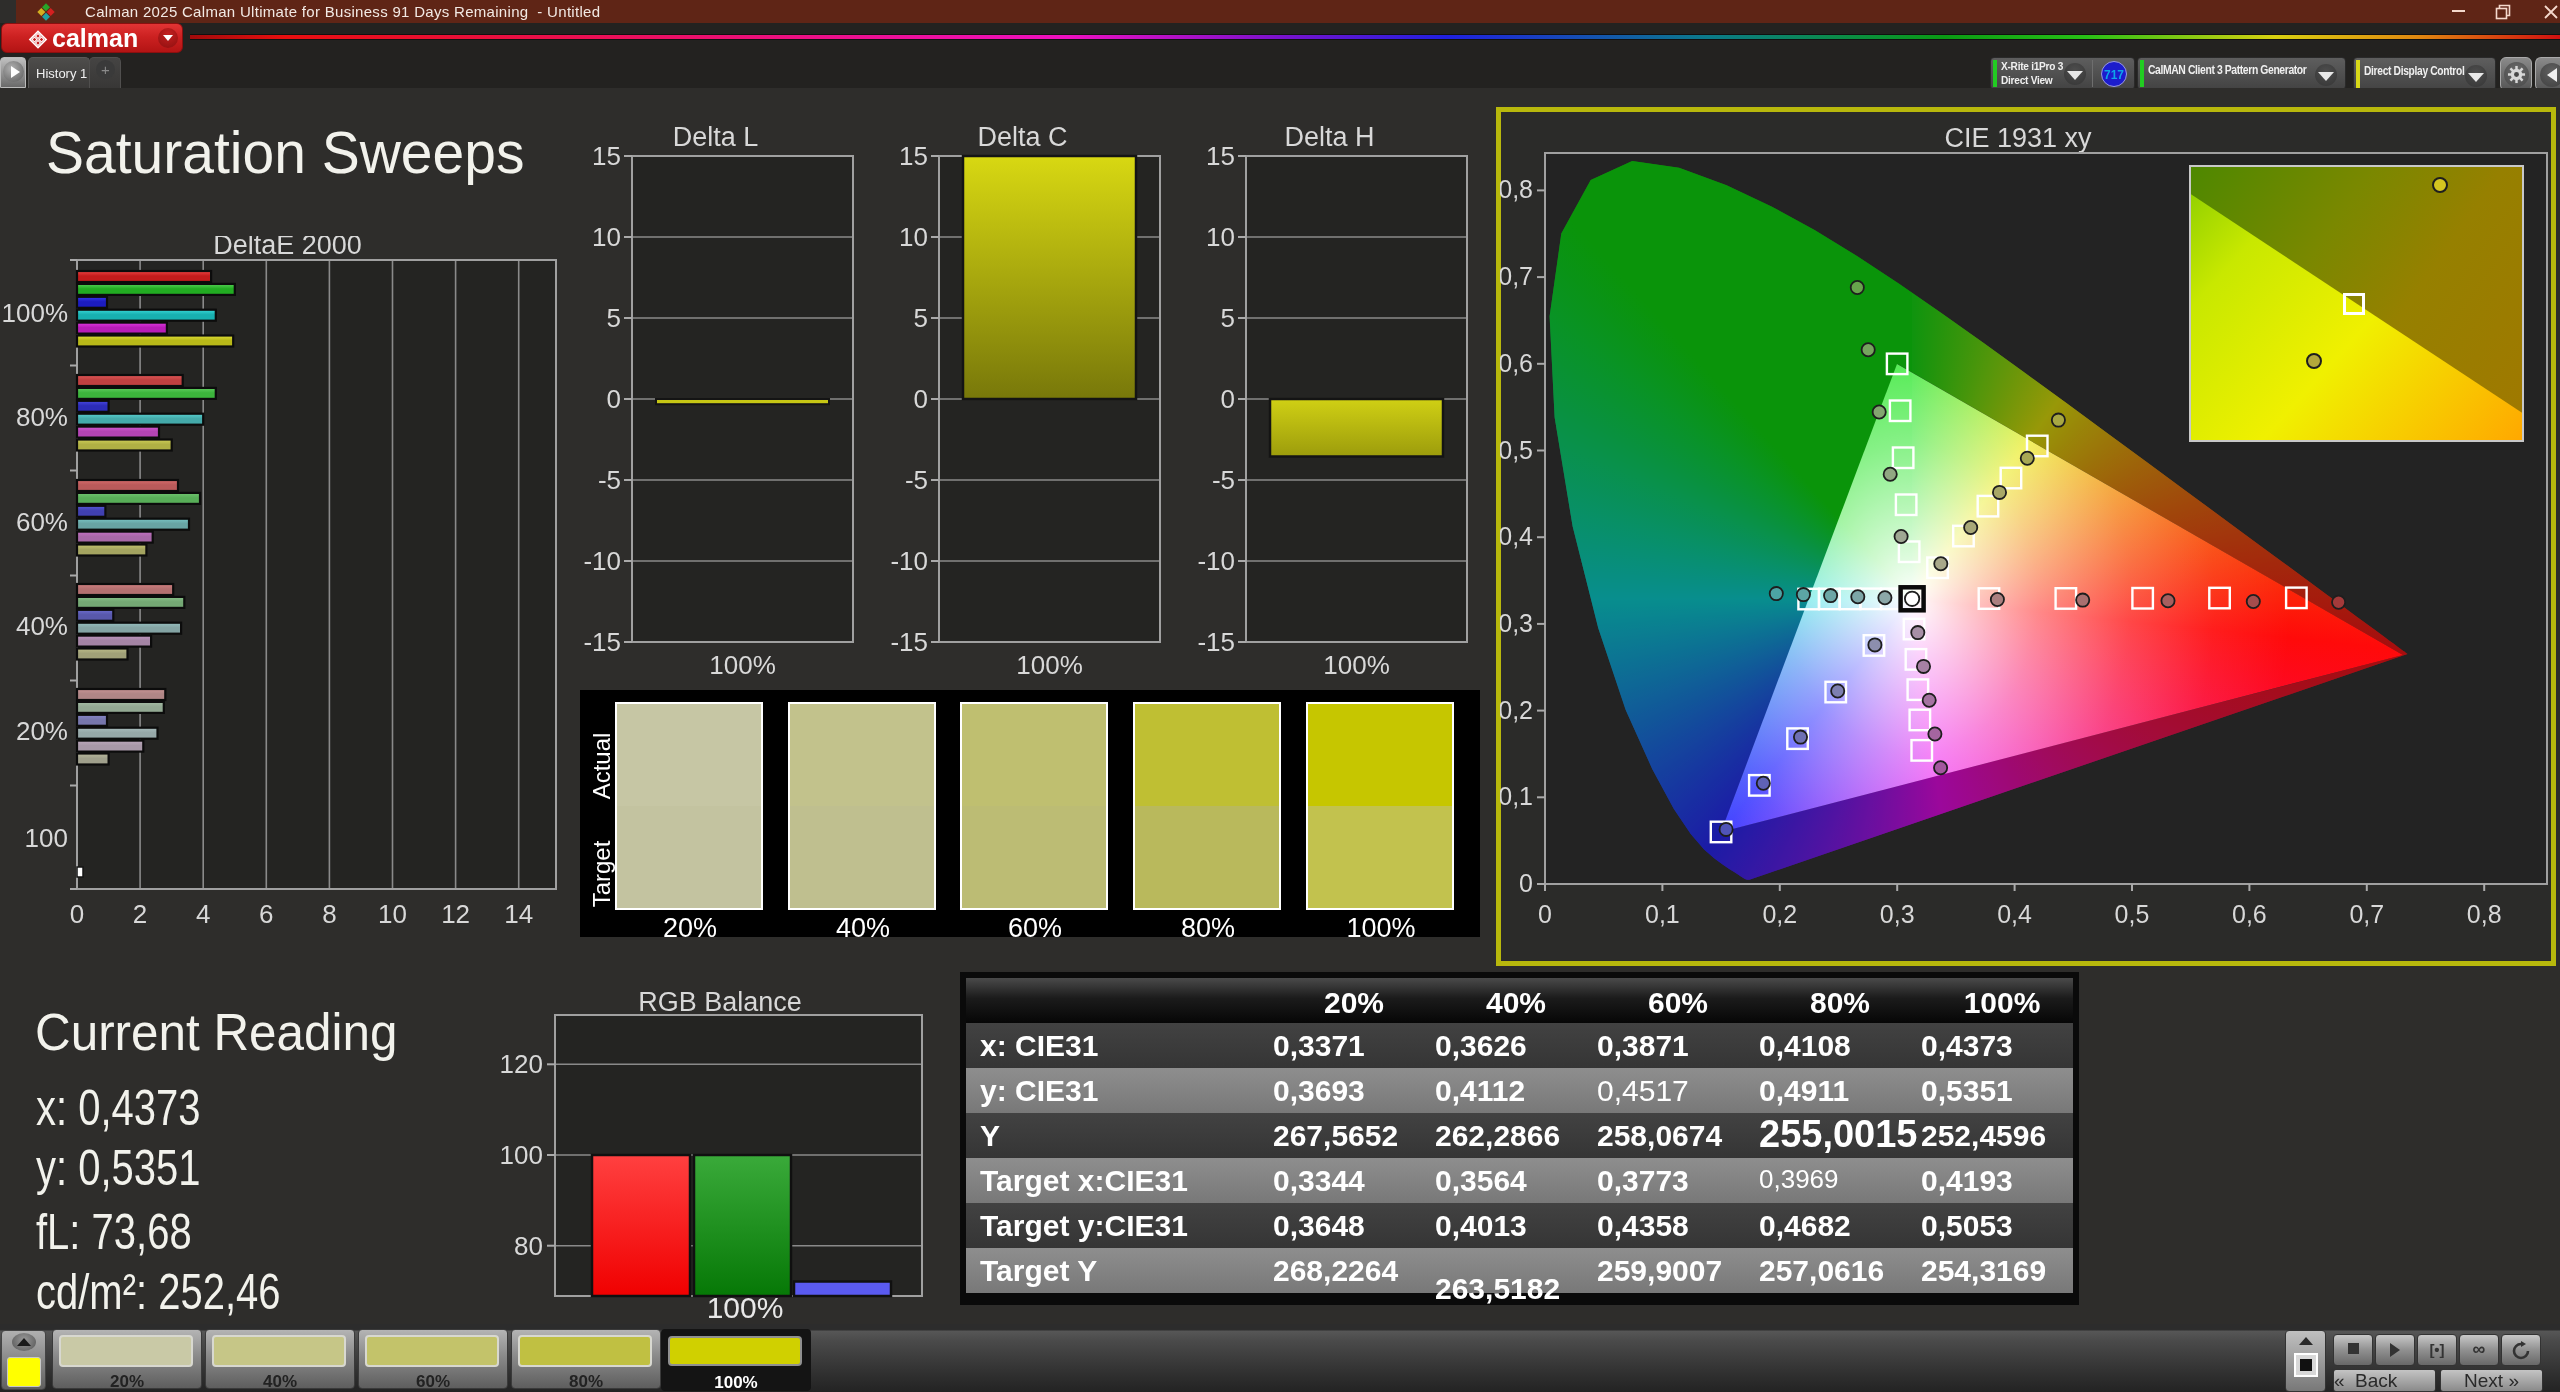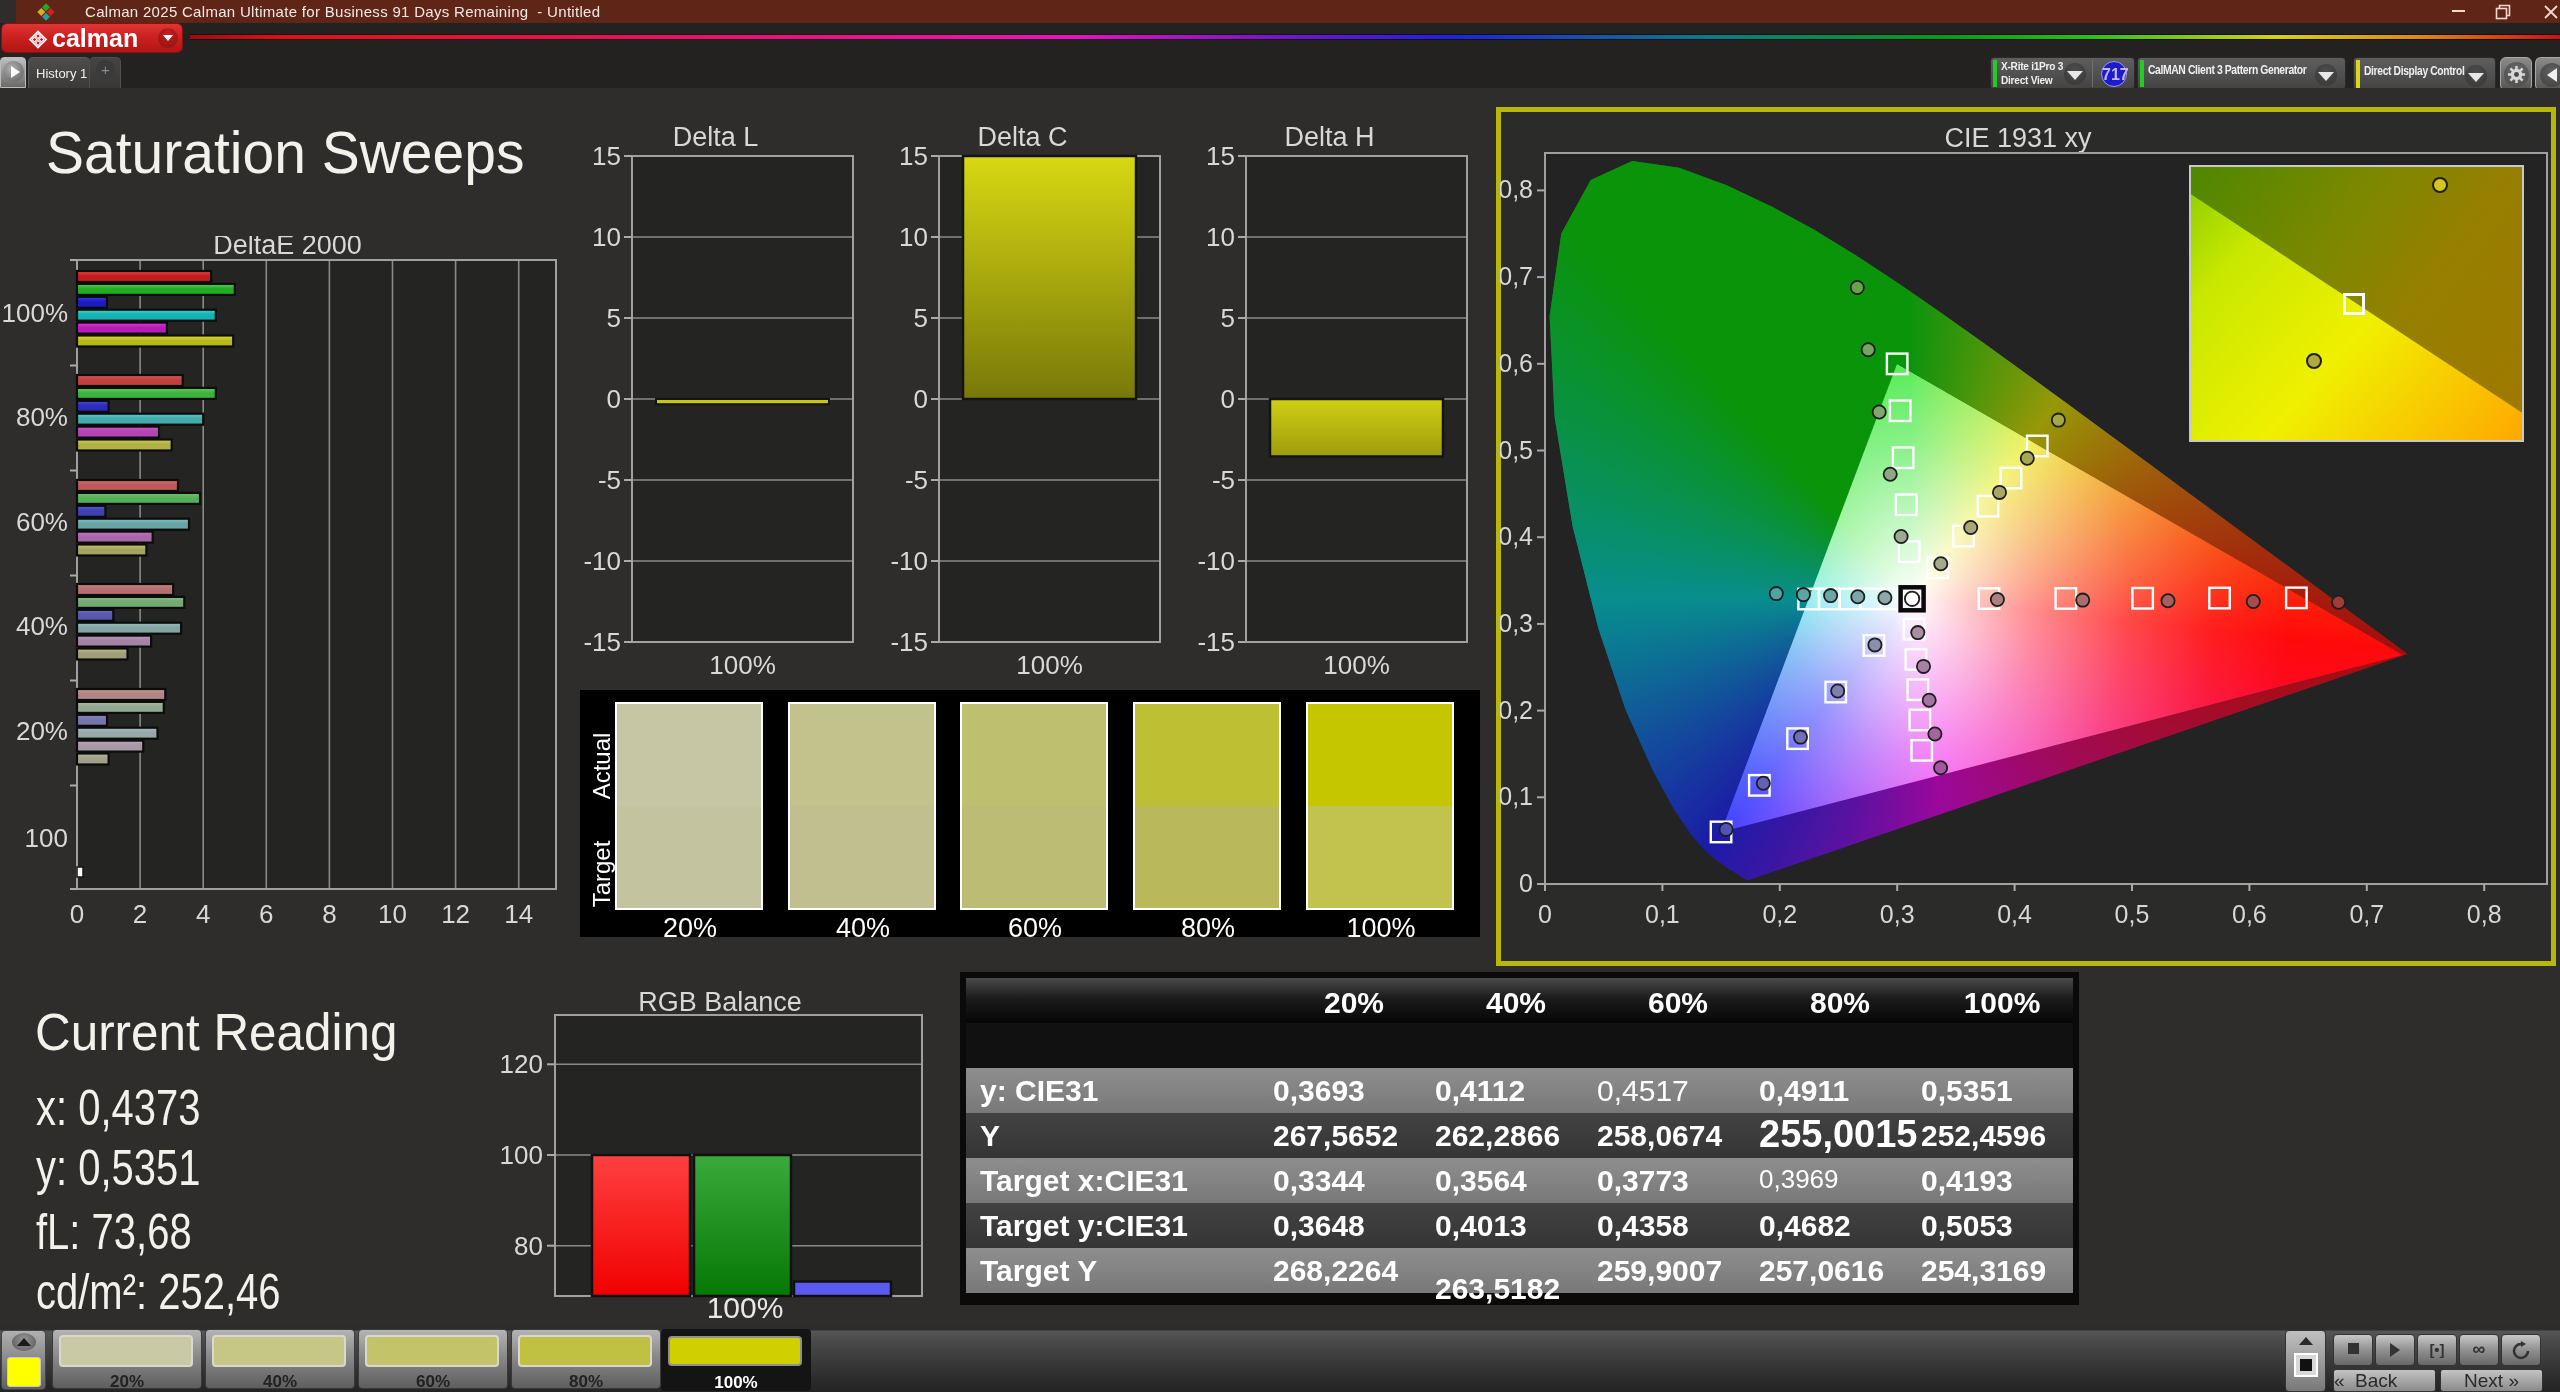--- a/index.html
+++ b/index.html
@@ -55,21 +55,21 @@
 <div style="position:absolute;left:89px;top:57px;width:32px;height:31px;background:linear-gradient(180deg,#454443,#383736);border:1px solid #504f4e;border-bottom:none;border-radius:5px 5px 0 0">
 <div style="position:absolute;left:6px;top:2px;width:19px;height:19px;border-radius:50%;background:#3a3a3a;color:#8a8a8a;font-size:15px;text-align:center;line-height:19px">+</div>
   </div>
 <div style="position:absolute;left:1990px;top:57px;width:145px;height:33px;background:linear-gradient(180deg,#5e5e5e,#434343);border-radius:4px;border:1px solid #2a2a2a">
 <div style="position:absolute;left:2px;top:2px;width:4px;height:27px;background:#22cc22"></div>
 <div style="position:absolute;left:10px;top:2px;font-size:11.5px;font-weight:bold;color:#f0f0f0;white-space:nowrap;letter-spacing:-0.3px;transform:scaleX(0.88);transform-origin:0 0">X-Rite i1Pro 3</div>
 <div style="position:absolute;left:10px;top:16px;font-size:11.5px;font-weight:bold;color:#f0f0f0;white-space:nowrap;letter-spacing:-0.3px;transform:scaleX(0.88);transform-origin:0 0">Direct View</div>
 <div style="position:absolute;right:48px;top:5px;width:22px;height:22px;border-radius:50%;background:radial-gradient(circle at 50% 35%,#4e4e4e,#353535)"></div>
     <div style="position:absolute;right:51px;top:13px;width:0;height:0;border-left:8px solid transparent;border-right:8px solid transparent;border-top:9px solid #e8e8e8"></div>
 <div style="position:absolute;right:41px;top:2px;width:1px;height:27px;background:#6e6e6e"></div>
-<div style="position:absolute;right:7px;top:3px;width:26px;height:26px;border-radius:50%;background:#1c1ccc;border:1.5px solid #9a9ae0;color:#c4b5fd;font-size:16px;font-weight:bold;text-align:center;line-height:26px">717</div>
+<div style="position:absolute;right:7px;top:3px;width:26px;height:26px;border-radius:50%;background:#1c1ccc;border:1.5px solid #9a9ae0;color:#0ea5e9;font-size:12px;font-weight:bold;text-align:center;line-height:26px">717</div>
 </div>
 <div style="position:absolute;left:2137px;top:57px;width:209px;height:33px;background:linear-gradient(180deg,#5e5e5e,#434343);border-radius:4px;border:1px solid #2a2a2a">
 <div style="position:absolute;left:2px;top:2px;width:4px;height:27px;background:#22cc22"></div>
 <div style="position:absolute;left:10px;top:4px;font-size:13px;font-weight:bold;color:#f0f0f0;white-space:nowrap;letter-spacing:-0.5px;transform:scaleX(0.8);transform-origin:0 0">CalMAN Client 3 Pattern Generator</div>
 <div style="position:absolute;right:8px;top:6px;width:22px;height:22px;border-radius:50%;background:radial-gradient(circle at 50% 35%,#4e4e4e,#353535)"></div>
     <div style="position:absolute;right:11px;top:14px;width:0;height:0;border-left:8px solid transparent;border-right:8px solid transparent;border-top:9px solid #e8e8e8"></div>
 </div>
 <div style="position:absolute;left:2353px;top:57px;width:143px;height:34px;background:linear-gradient(180deg,#5e5e5e,#434343);border-radius:4px;border:1px solid #2a2a2a">
 <div style="position:absolute;left:2px;top:2px;width:4px;height:28px;background:#d8d818"></div>
 <div style="position:absolute;left:10px;top:6px;font-size:12.5px;font-weight:bold;color:#f0f0f0;white-space:nowrap;letter-spacing:-0.4px;transform:scaleX(0.82);transform-origin:0 0">Direct Display Control</div>
@@ -589,20 +589,28 @@
 </svg>
 <div style="position:absolute;left:960px;top:972px;width:1119px;height:333px;background:#0a0a0a"></div>
 <div style="position:absolute;left:966px;top:978px;width:1107px;height:315px;background:#111">
 <div style="position:absolute;left:0;top:0;width:1107px;height:45px;background:linear-gradient(180deg,#4a4a4a 0,#1b1b1b 45%,#060606 100%)">
       <div style="position:absolute;left:307px;top:8px;width:162px;text-align:center;font-size:30px;font-weight:bold;color:#fff">20%</div>
       <div style="position:absolute;left:469px;top:8px;width:162px;text-align:center;font-size:30px;font-weight:bold;color:#fff">40%</div>
       <div style="position:absolute;left:631px;top:8px;width:162px;text-align:center;font-size:30px;font-weight:bold;color:#fff">60%</div>
       <div style="position:absolute;left:793px;top:8px;width:162px;text-align:center;font-size:30px;font-weight:bold;color:#fff">80%</div>
       <div style="position:absolute;left:955px;top:8px;width:162px;text-align:center;font-size:30px;font-weight:bold;color:#fff">100%</div>
     </div>
+<div style="position:absolute;left:0;top:45px;width:1107px;height:45px;background:linear-gradient(180deg,#424242,#353535)">
+      <div style="position:absolute;left:14px;top:6px;font-size:30px;font-weight:bold;color:#fff">x: CIE31</div>
+      <div style="position:absolute;left:307px;top:6px;font-size:30px;font-weight:bold;color:#fff">0,3371</div>
+      <div style="position:absolute;left:469px;top:6px;font-size:30px;font-weight:bold;color:#fff">0,3626</div>
+      <div style="position:absolute;left:631px;top:6px;font-size:30px;font-weight:bold;color:#fff">0,3871</div>
+      <div style="position:absolute;left:793px;top:6px;font-size:30px;font-weight:bold;color:#fff">0,4108</div>
+      <div style="position:absolute;left:955px;top:6px;font-size:30px;font-weight:bold;color:#fff">0,4373</div>
+    </div>
     <div style="position:absolute;left:0;top:90px;width:1107px;height:45px;background:linear-gradient(180deg,#8e8e8e,#787878)">
       <div style="position:absolute;left:14px;top:6px;font-size:30px;font-weight:bold;color:#fff">y: CIE31</div>
       <div style="position:absolute;left:307px;top:6px;font-size:30px;font-weight:bold;color:#fff">0,3693</div>
       <div style="position:absolute;left:469px;top:6px;font-size:30px;font-weight:bold;color:#fff">0,4112</div>
       <div style="position:absolute;left:631px;top:6px;font-size:30px;font-weight:normal;color:#fff">0,4517</div>
       <div style="position:absolute;left:793px;top:6px;font-size:30px;font-weight:bold;color:#fff">0,4911</div>
       <div style="position:absolute;left:955px;top:6px;font-size:30px;font-weight:bold;color:#fff">0,5351</div>
     </div>
     <div style="position:absolute;left:0;top:135px;width:1107px;height:45px;background:linear-gradient(180deg,#424242,#353535)">
       <div style="position:absolute;left:14px;top:6px;font-size:30px;font-weight:bold;color:#fff">Y</div>

